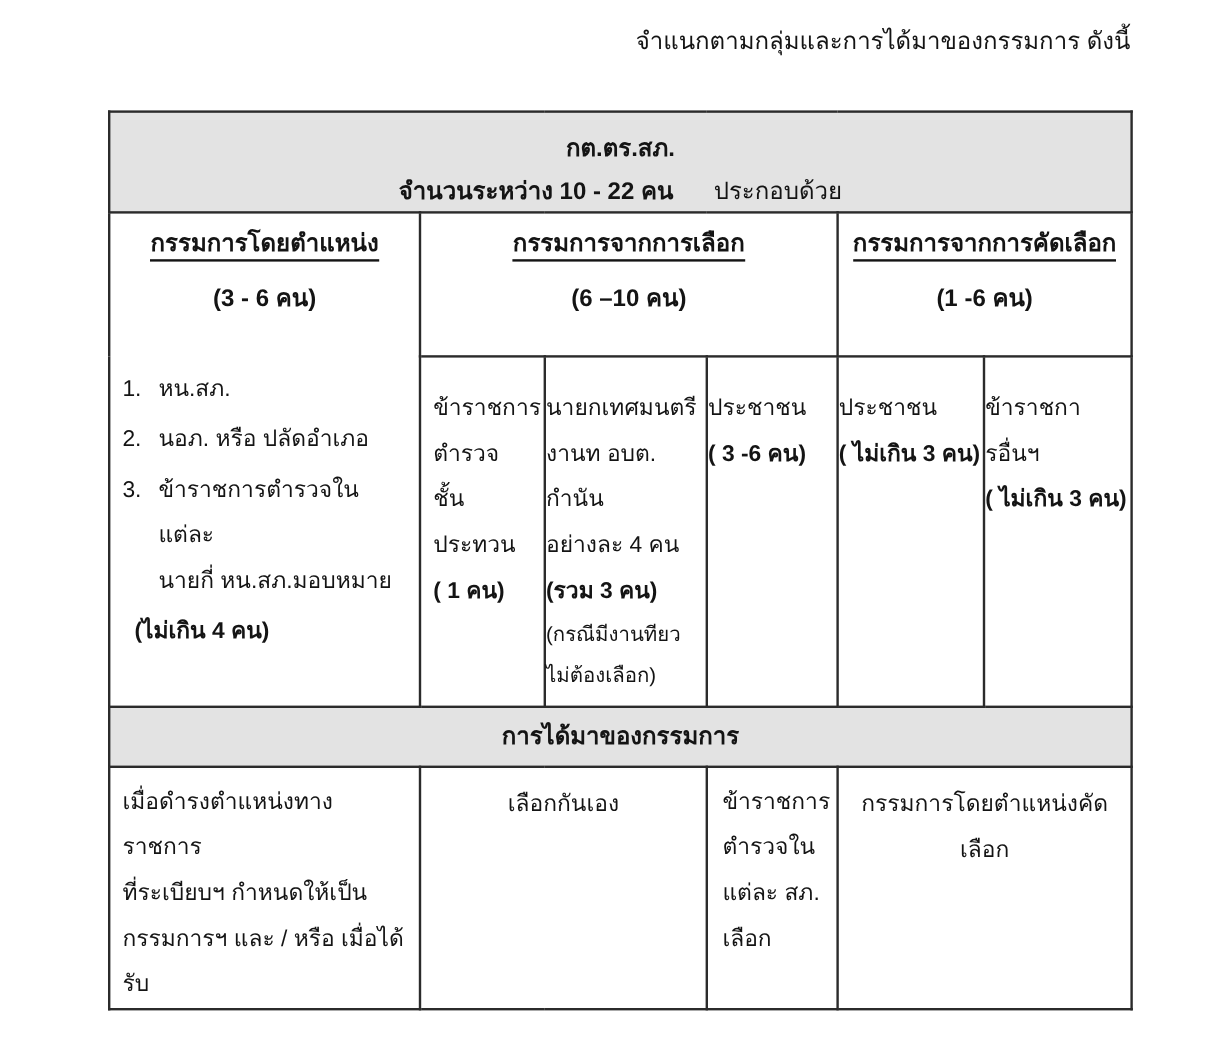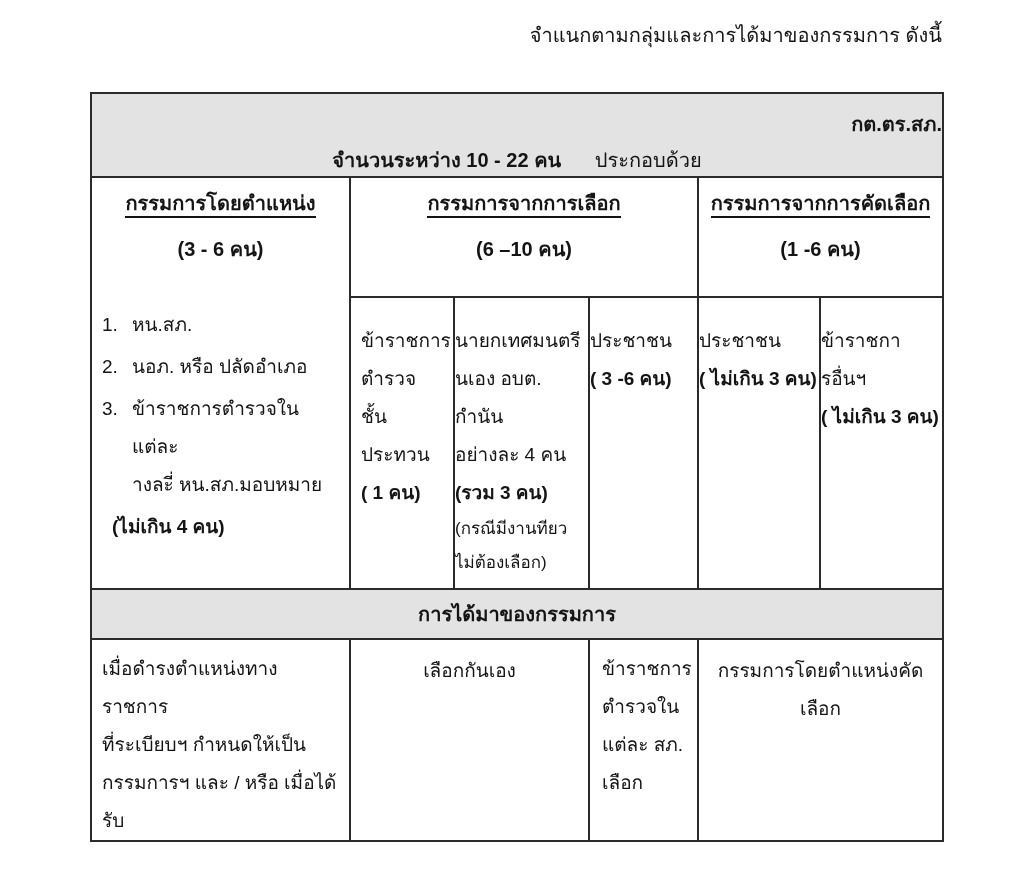--- a/index.html
+++ b/index.html
@@ -41,21 +41,21 @@
   table.committee td {
     border: 2px solid #2b2b2b;
     vertical-align: top;
     font-size: 19px;
     padding: 0;
   }
   .gray { background: #e3e3e3; }
 
   
   .r1 { height: 82px; text-align: center; }
-  .r1 .line1 { margin-top: 14px; font-weight: bold; font-size: 20px; line-height: 32px; text-align: right; }
+  .r1 .line1 { margin-top: 14px; font-weight: bold; font-size: 20px; line-height: 32px; }
   .r1 .line2 { margin-top: 4px; font-size: 20px; line-height: 32px; }
   .r1 .line2 .b { font-weight: bold; }
   .r1 .line2 .tail { margin-left: 28px; }
 
   
   .r2 { height: 120px; margin-left: 47px; }
   .grp { text-align: center; }
   .grp-title { margin-top: 10px; font-size: 20px; font-weight: bold; line-height: 30px; }
   .grp-title span { border-bottom: 2px solid #141414; padding-bottom: 2px; }
   .grp-count { margin-top: 16px; font-size: 20px; font-weight: bold; line-height: 30px; }
@@ -125,21 +125,21 @@
             <span class="li-text">หน.สภ.</span>
           </div>
           <div class="li">
             <span class="num">2.</span>
             <span class="li-text">นอภ. หรือ ปลัดอำเภอ</span>
           </div>
           <div class="li">
             <span class="num">3.</span>
             <span class="li-text">
               <div>ข้าราชการตำรวจในแต่ละ</div>
-              <div>างละี่ หน.สภ.มอบหมาย</div>
+              <div>นายกี่ หน.สภ.มอบหมาย</div>
             </span>
           </div>
           <div class="bold-note">(ไม่เกิน 4 คน)</div>
         </div>
       </td>
       <td colspan="3">
         <div class="grp">
           <div class="grp-title"><span>กรรมการจากการเลือก</span></div>
           <div class="grp-count">(6 –10  คน)</div>
         </div>
@@ -157,21 +157,21 @@
         <div class="sub left">
           <div>ข้าราชการ</div>
           <div>ตำรวจ</div>
           <div>ชั้นประทวน</div>
           <div class="count">( 1 คน)</div>
         </div>
       </td>
       <td>
         <div class="sub center">
           <div>นายกเทศมนตรี</div>
-          <div>นเอง อบต.</div>
+          <div>งานท อบต.</div>
           <div>กำนัน</div>
           <div>อย่างละ 4 คน</div>
           <div class="count">(รวม 3 คน)</div>
           <div class="small-note">
             <div>(กรณีมีงานทียว</div>
             <div>ไม่ต้องเลือก)</div>
           </div>
         </div>
       </td>
       <td>

